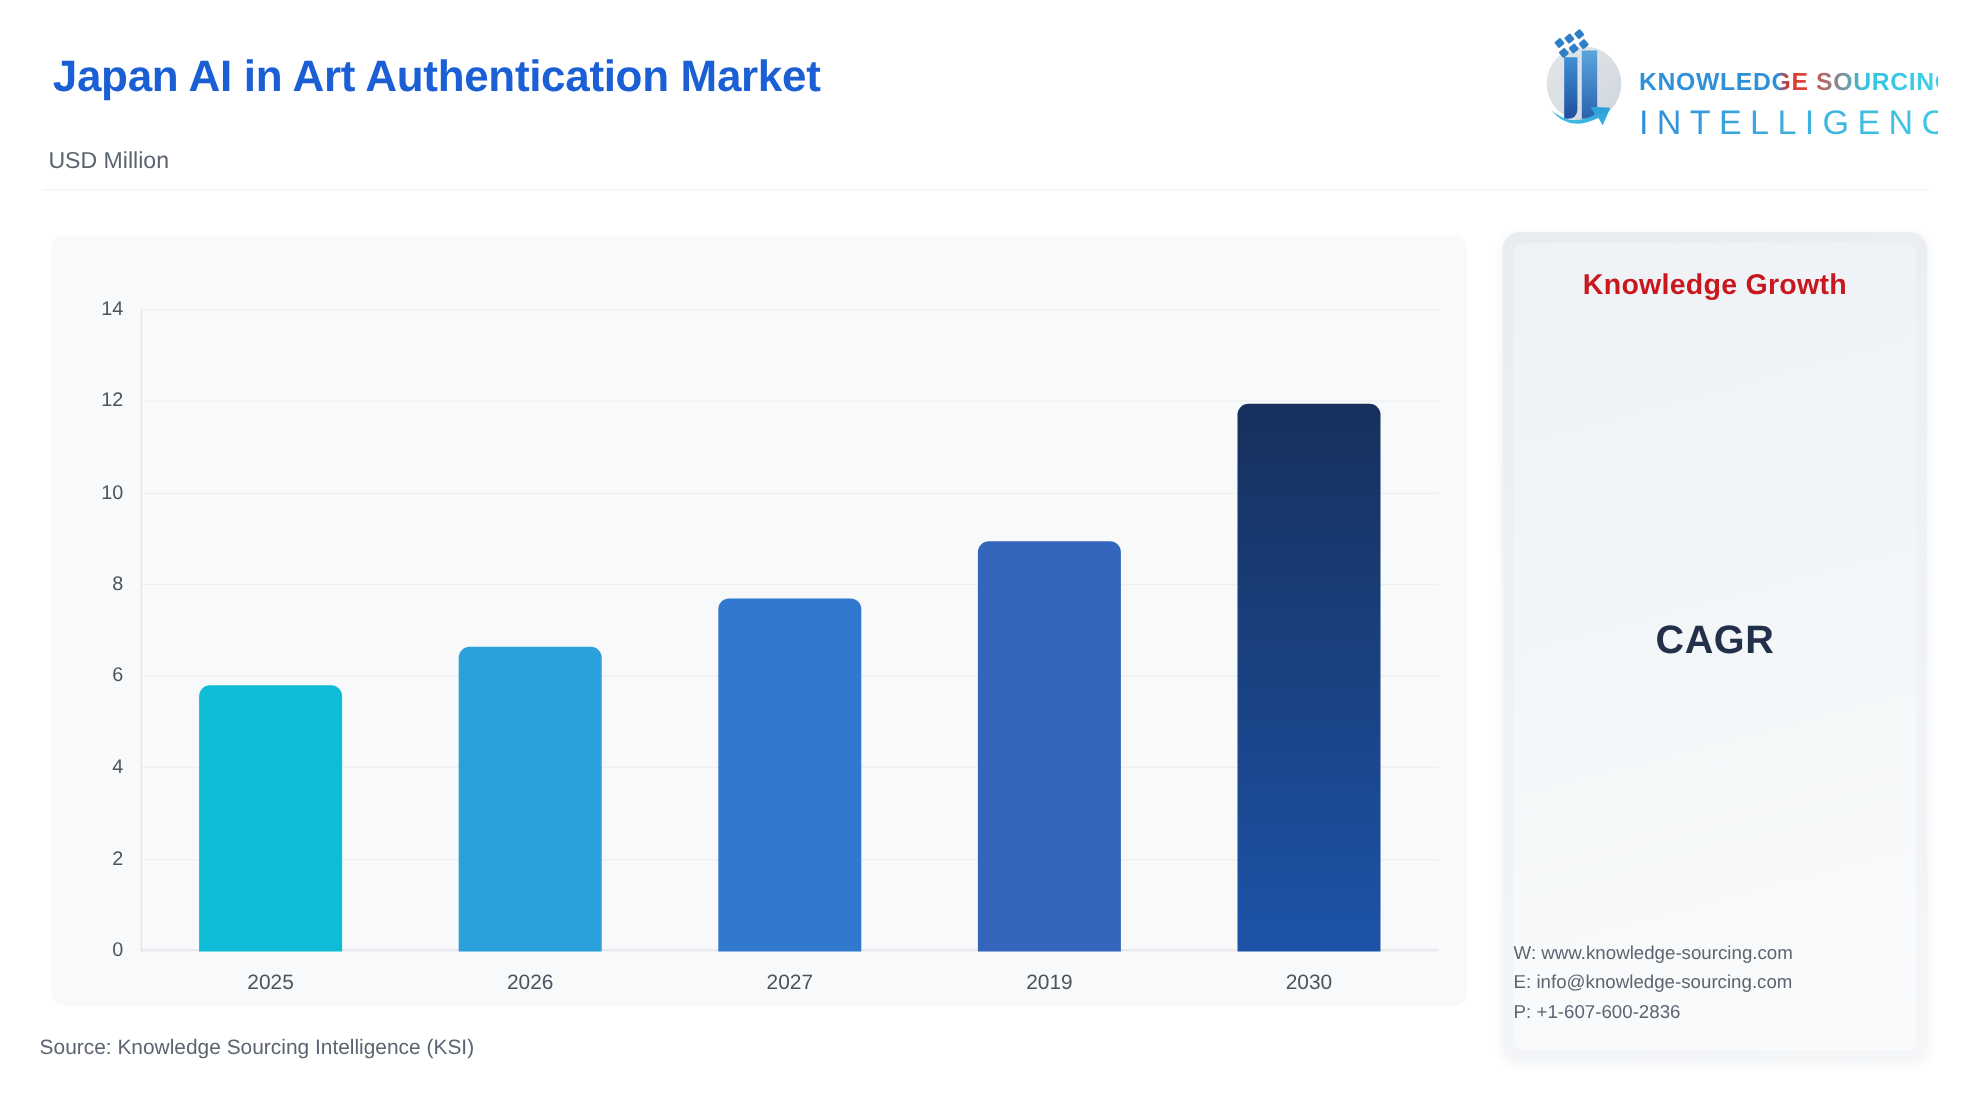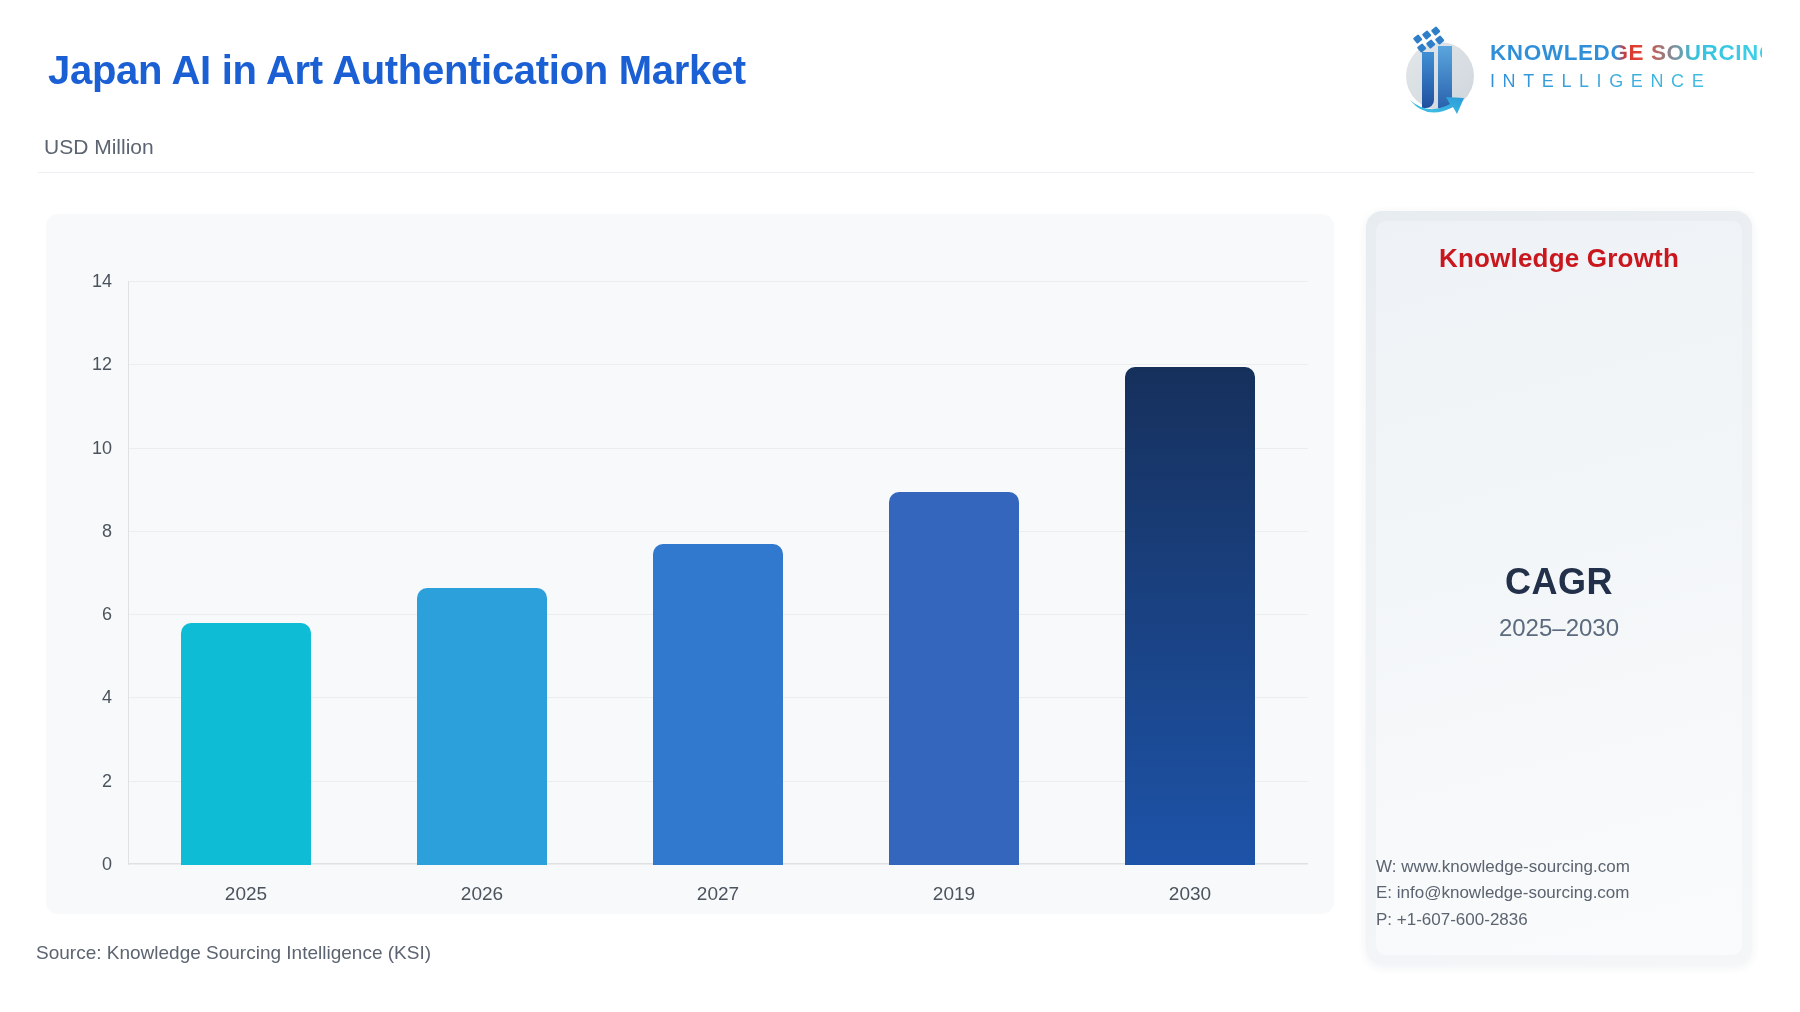--- a/index.html
+++ b/index.html
@@ -23,29 +23,29 @@
     font-size: 21px; color: #5b6470; font-weight: 400;
   }
   .header-rule {
     position: absolute; left: 38px; top: 172px; width: 1716px; height: 1px;
     background: #eceef1;
   }
 
   
   .logo { position: absolute; left: 1392px; top: 22px; width: 368px; height: 100px; }
   .logo-mark { position: absolute; left: 0px; top: 4px; width: 92px; height: 92px; }
-  .logo-text { position: absolute; left: 98px; top: 18px; width: 272px; }
+  .logo-text { position: absolute; left: 98px; top: 40px; width: 272px; text-align: right; }
   .logo-line1 {
     font-size: 22.5px; font-weight: bold; letter-spacing: 0.6px;
     background: linear-gradient(90deg,#2f8fd8 0%,#2f8fd8 46%,#d9352c 50%,#e0473a 56%,#35c3df 76%,#3fd0e8 100%);
     -webkit-background-clip: text; background-clip: text; color: transparent;
     white-space: nowrap; line-height: 1.15;
   }
   .logo-line2 {
-    font-size: 18px; letter-spacing: 7.6px; font-weight: 500;
+    font-size: 31px; letter-spacing: 7.6px; font-weight: 500;
     background: linear-gradient(90deg,#2f8fd8 0%,#3aa8dd 40%,#3fc9e4 100%);
     -webkit-background-clip: text; background-clip: text; color: transparent;
     white-space: nowrap; line-height: 1.3; margin-top: 4px;
   }
 
   
   .chart-card {
     position: absolute; left: 46px; top: 214px; width: 1288px; height: 700px;
     background: #f8f9fa; border-radius: 12px;
   }
@@ -195,21 +195,20 @@
         </div>
     </div>
   </div>
 
   <div class="source">Source: Knowledge Sourcing Intelligence (KSI)</div>
 
   <div class="side-panel">
     <div class="side-inner">
       <div class="panel-title">Knowledge Growth</div>
       <div class="cagr-label">CAGR</div>
-      <div class="cagr-period">2025–2030</div>
       <div class="contact" id="contact">
           <div class="contact-line">W: www.knowledge-sourcing.com</div>
           <div class="contact-line">E: info@knowledge-sourcing.com</div>
           <div class="contact-line">P: +1-607-600-2836</div>
         </div>
     </div>
   </div>
 
 </div>
 

